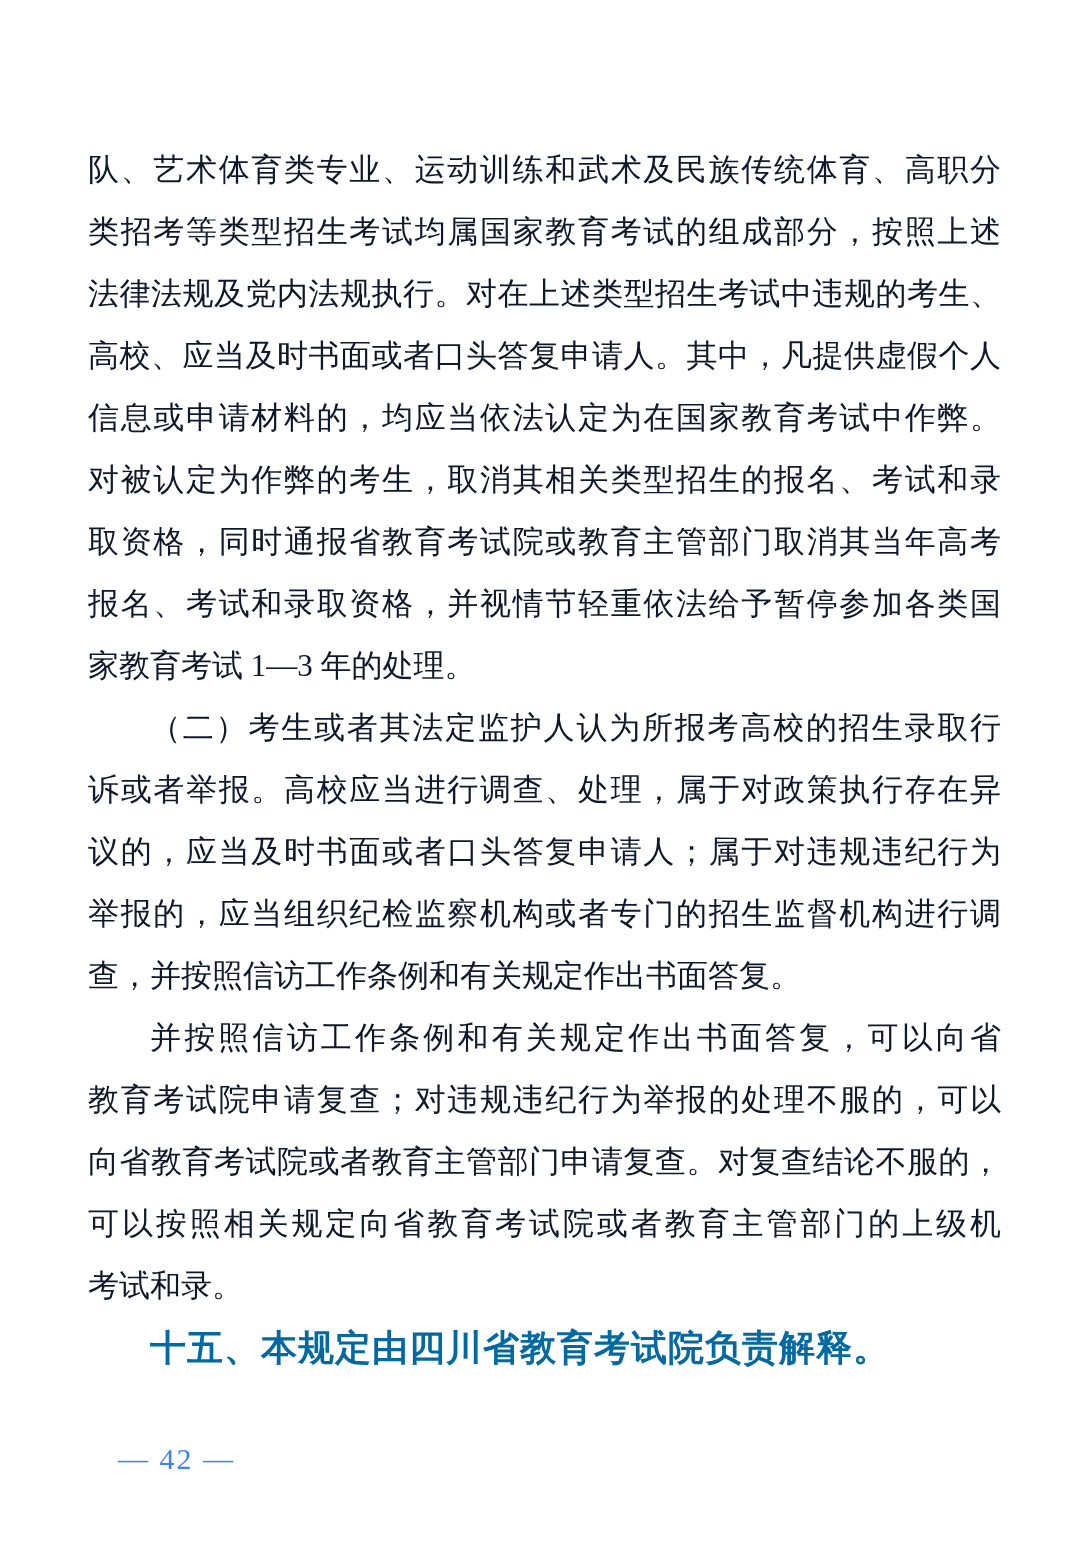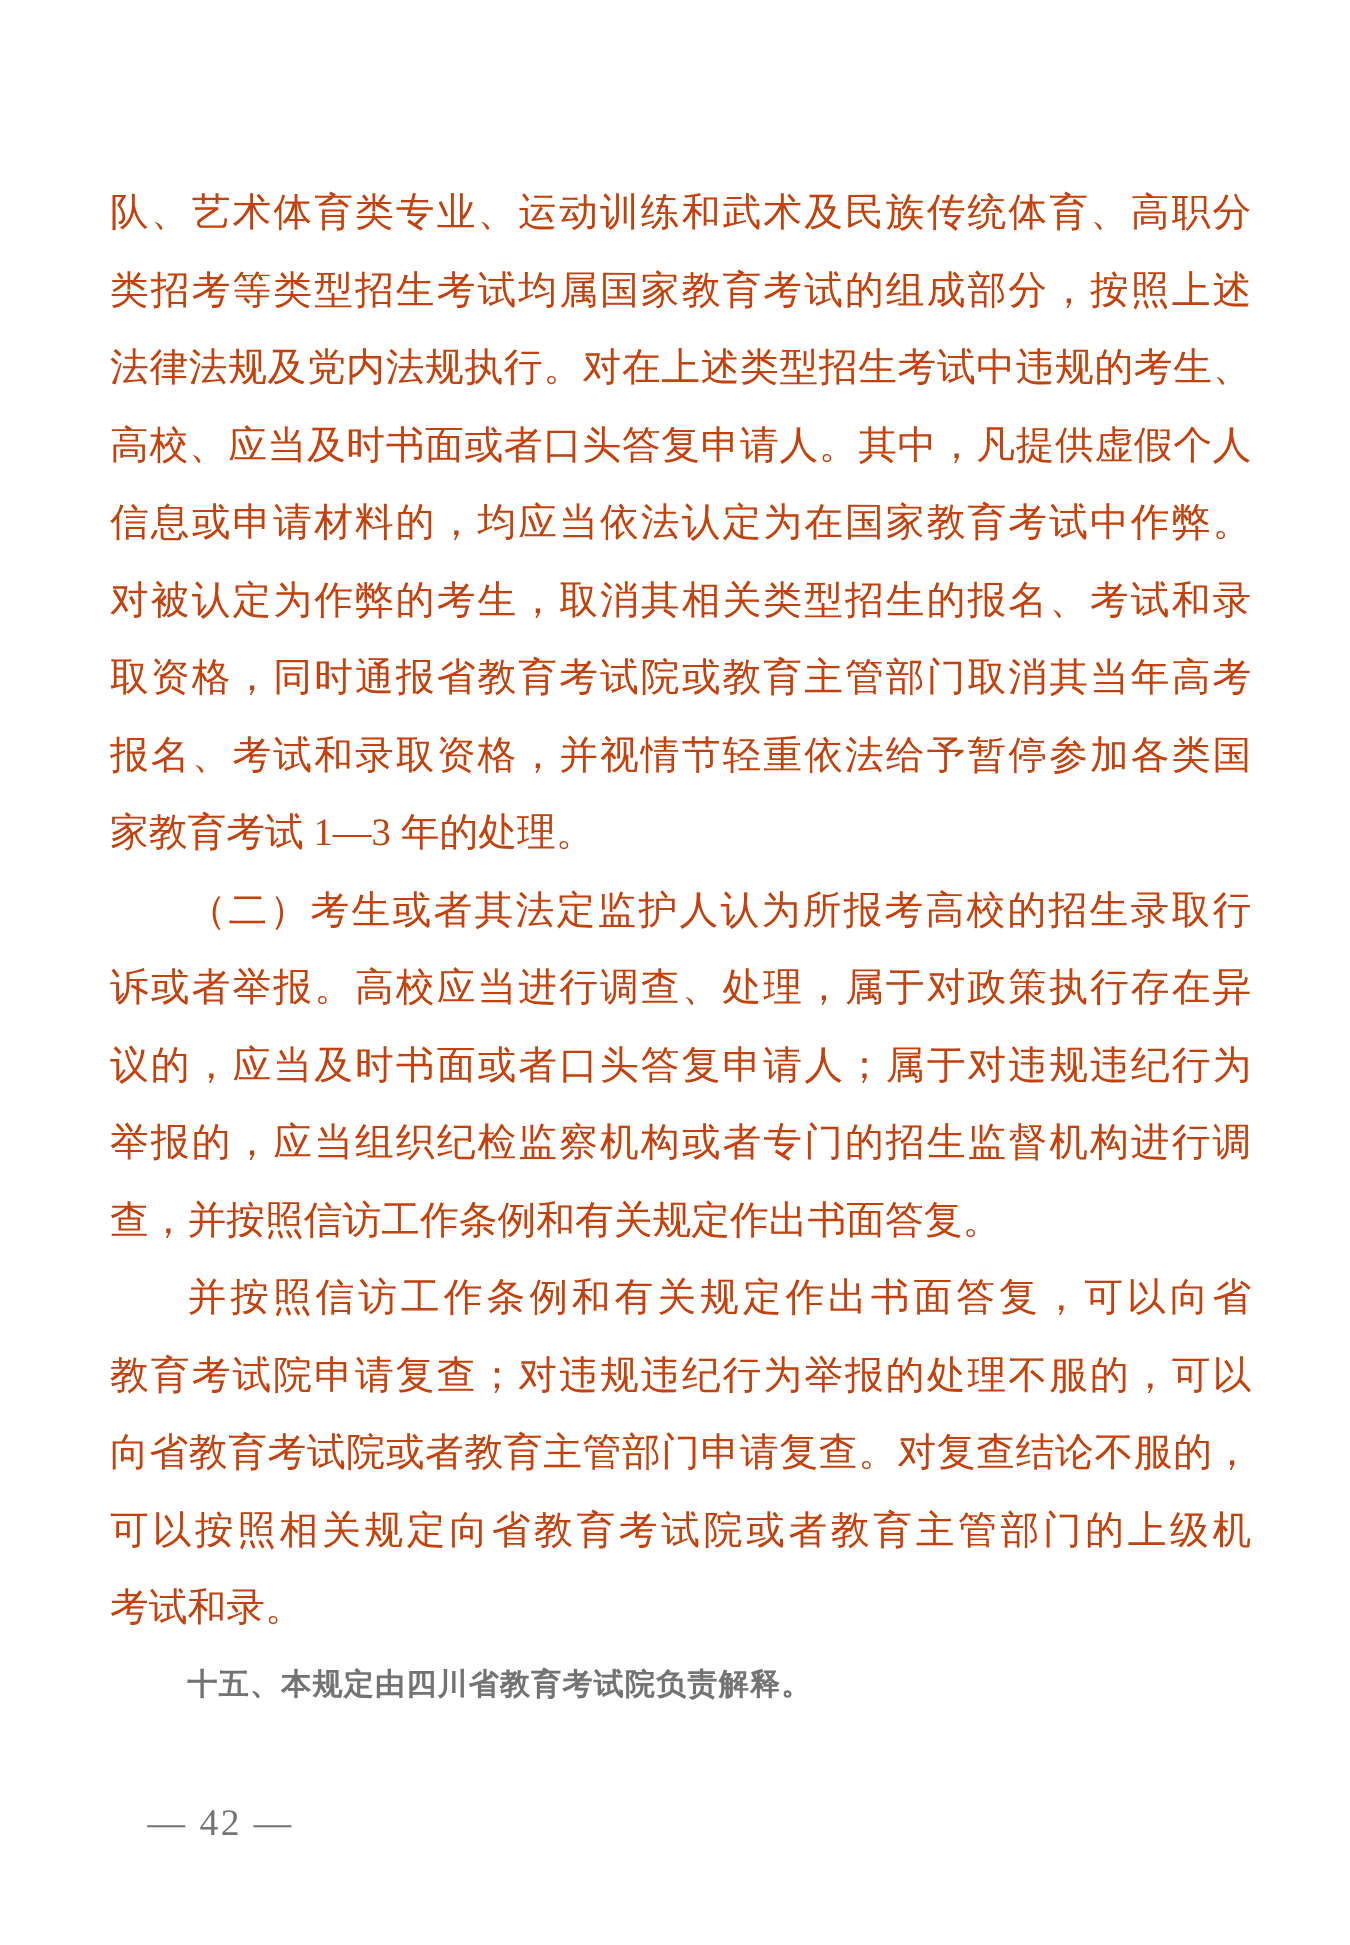--- a/index.html
+++ b/index.html
@@ -23,46 +23,46 @@
     left: 88px;
     top: 139px;
     width: 913px;
   }
   .line {
     font-size: 31px;
     line-height: 62px;
     height: 62px;
     text-align: justify;
     text-justify: inter-ideograph;
-    color: #c2410c;
+    color: #0f172a;
     font-family: Liberation Serif, serif;
   }
   .line.fill {
     text-align-last: justify;
   }
   .line.nofill {
     text-align-last: left;
   }
   .line.indent {
     text-indent: 62px;
   }
   .line.bold {
     font-family: "Liberation Sans", "DejaVu Sans", sans-serif;
     font-weight: 700;
-    font-size: 24px;
-    color: #737373;
+    font-size: 36px;
+    color: #0369a1;
     letter-spacing: 1px;
   }
   .footer {
     position: absolute;
     left: 118px;
     top: 1428px;
     font-size: 30px;
     line-height: 62px;
-    color: #737373;
+    color: #3b82f6;
     letter-spacing: 2px;
   }
 </style>
 </head>
 <body>
 
 <div class="page">
   <main class="text-area" id="lines">
       <div class="line fill">队、艺术体育类专业、运动训练和武术及民族传统体育、高职分</div>
       <div class="line fill">类招考等类型招生考试均属国家教育考试的组成部分，按照上述</div>

